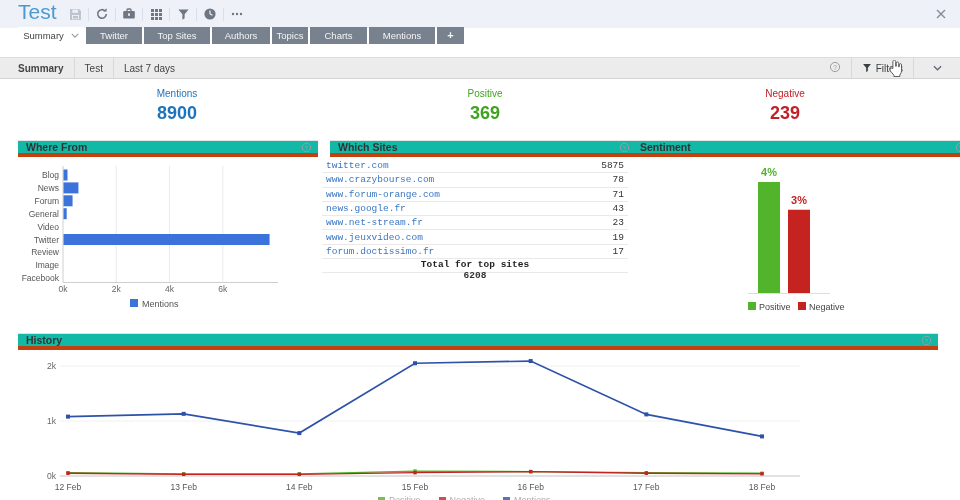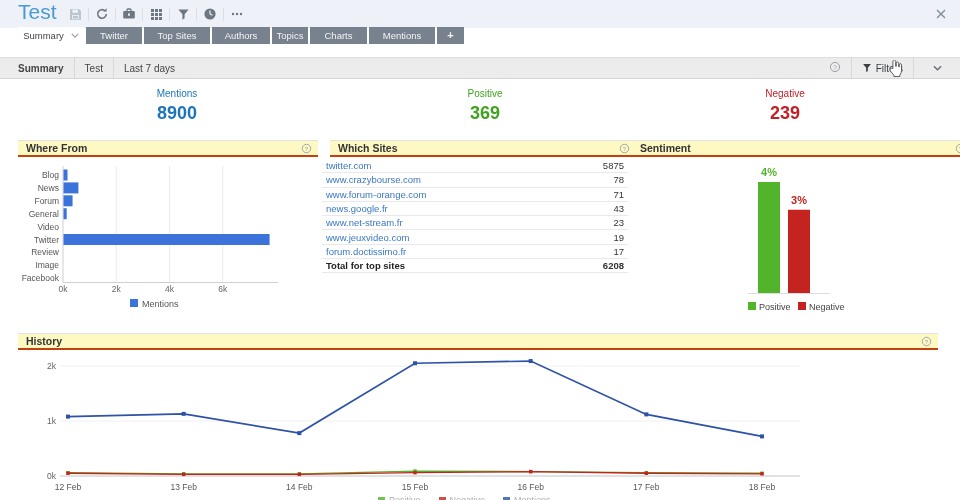--- a/index.html
+++ b/index.html
@@ -30,32 +30,32 @@
   .filters-btn{display:flex;align-items:center;gap:4px;color:#3c4043;}
   .chev-btn{width:26px;display:flex;justify-content:center;}
 
   
   .metric{position:absolute;top:88px;width:200px;text-align:center;}
   .metric .lbl{font-size:10px;}
   .metric .val{font-size:18px;font-weight:bold;margin-top:4px;}
   .m-blue{color:#1c74bd}.m-green{color:#3fa31f}.m-red{color:#c22026}
 
   
-  .phead{position:absolute;height:17px;background:#fef9c3;border-top:1px solid #e3e3e3;border-bottom:2px solid #c2410c;
+  .phead{position:absolute;height:17px;background:#14b8a6;border-top:1px solid #e3e3e3;border-bottom:4px solid #c2410c;
          box-sizing:border-box;display:flex;align-items:center;}
   .phead .pt{font-size:10.5px;font-weight:bold;color:#333;padding-left:8px;}
   .phead .info{margin-left:auto;margin-right:6px;display:flex;}
 
   
-  .sites{position:absolute;left:322px;top:159px;width:306px;font-size:9.5px;}
+  .sites{position:absolute;left:322px;top:159px;width:306px;font-size:9.5px;font-family:Liberation Mono, monospace;}
   .srow{display:flex;justify-content:space-between;align-items:center;height:14.3px;
         border-bottom:1px solid #e9e9e9;padding:0 4px;box-sizing:border-box;}
   .srow .site{color:#3a77c1;}
   .srow .num{color:#333;}
-  .srow.total{font-weight:bold;color:#222;}
+  .srow.total{font-weight:bold;color:#222;flex-direction:column;}
   .srow.total .site{color:#222;}
 
   svg.chart{position:absolute;}
 
   
   .cutlegend{position:absolute;left:378px;top:495px;display:flex;gap:18px;font-size:9px;color:#999;align-items:center;opacity:.8;}
   .clsq{width:7px;height:7px;display:inline-block;margin-right:4px;vertical-align:-1px;}
   .cl-green{background:#52b42a}.cl-red{background:#c5231f}.cl-blue{background:#2d52a8}
 
   .cursor{position:absolute;left:888px;top:60px;}

